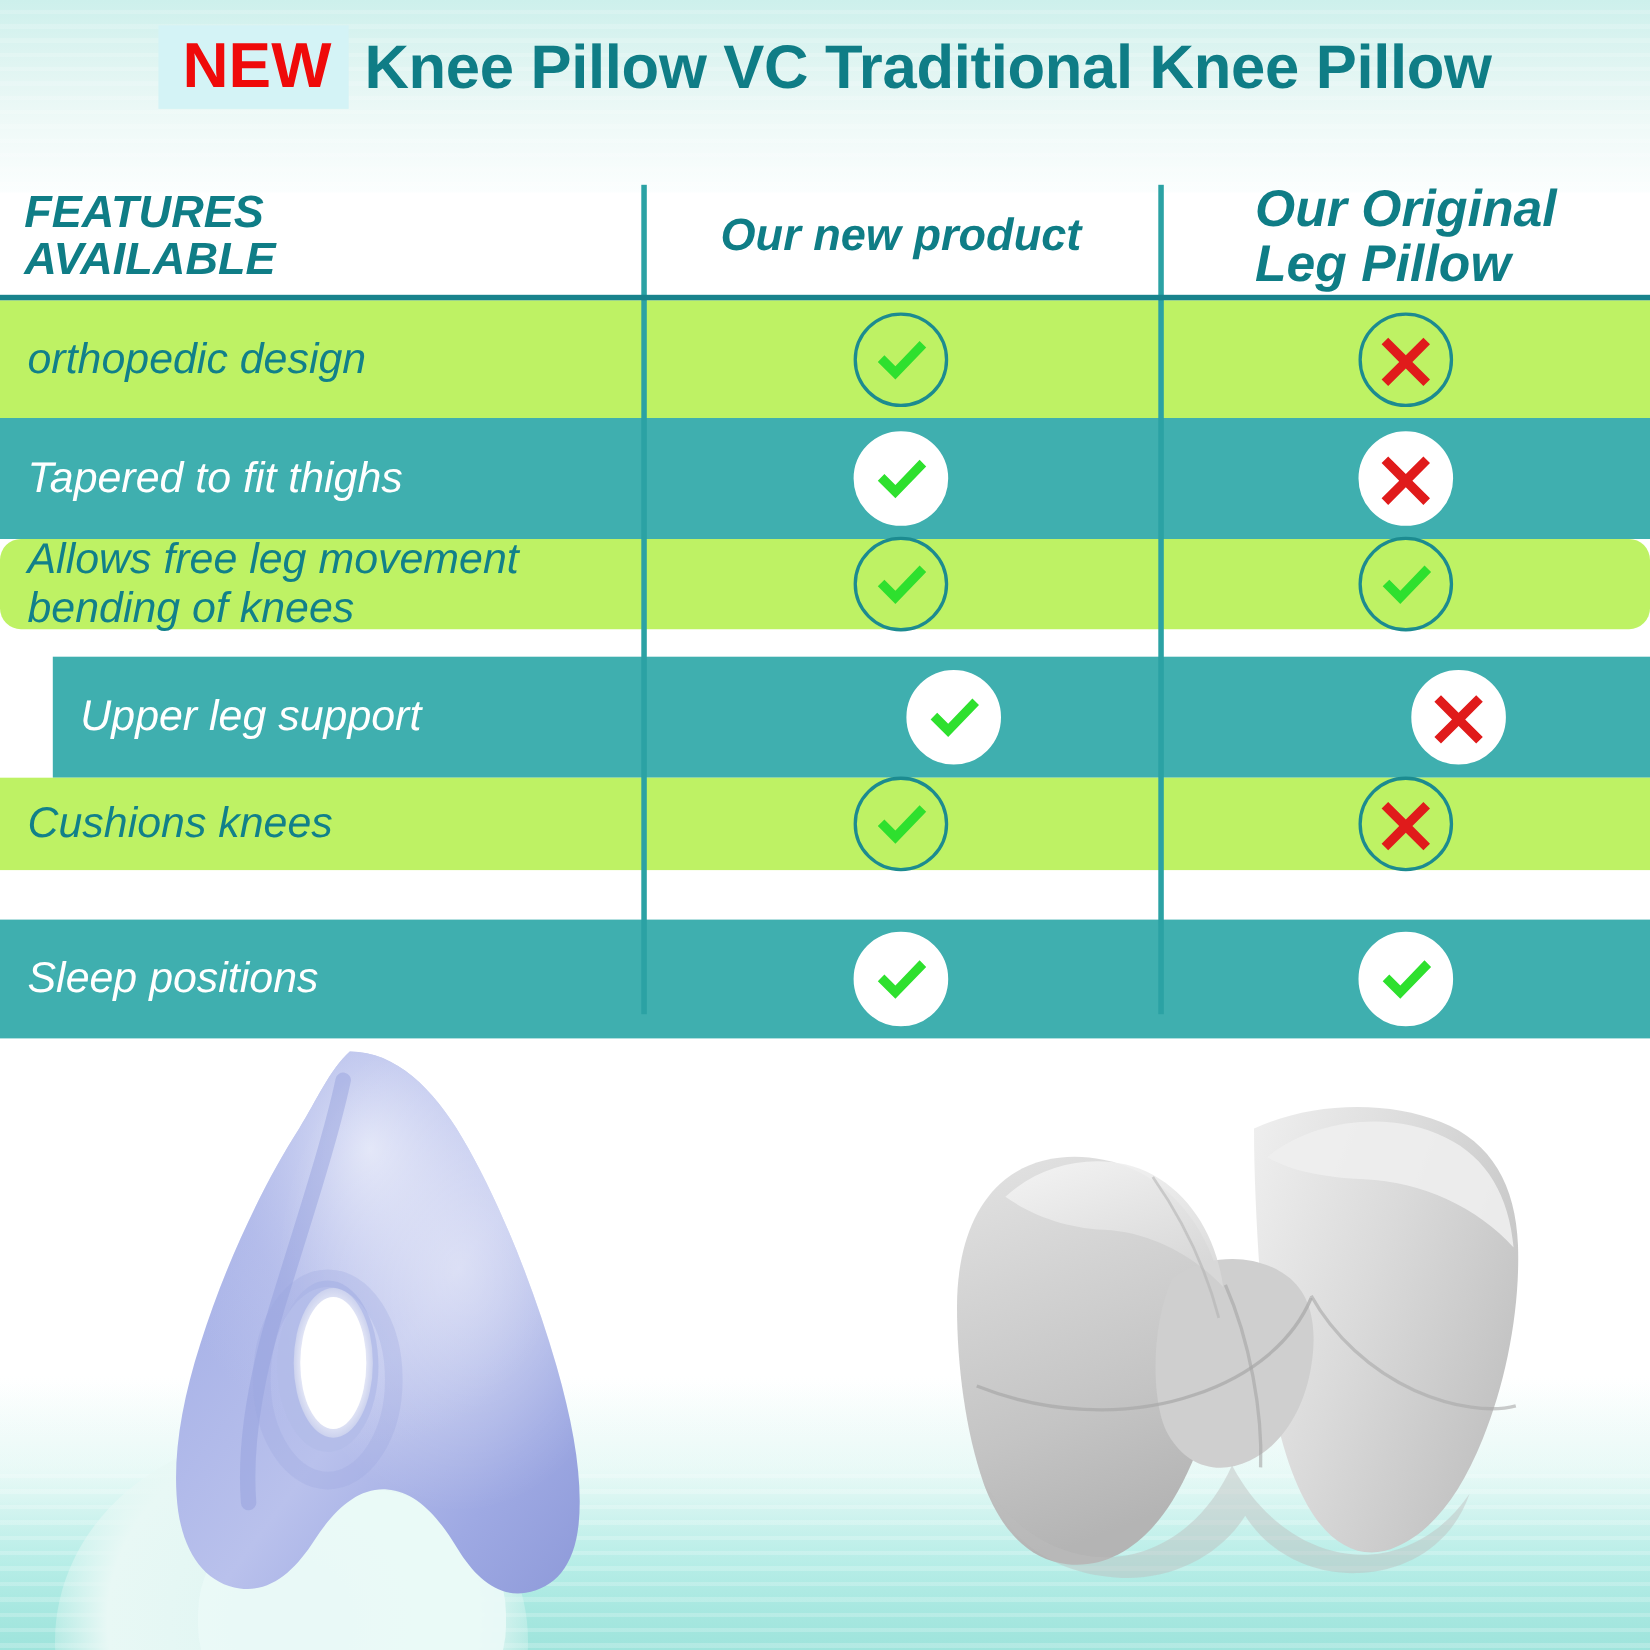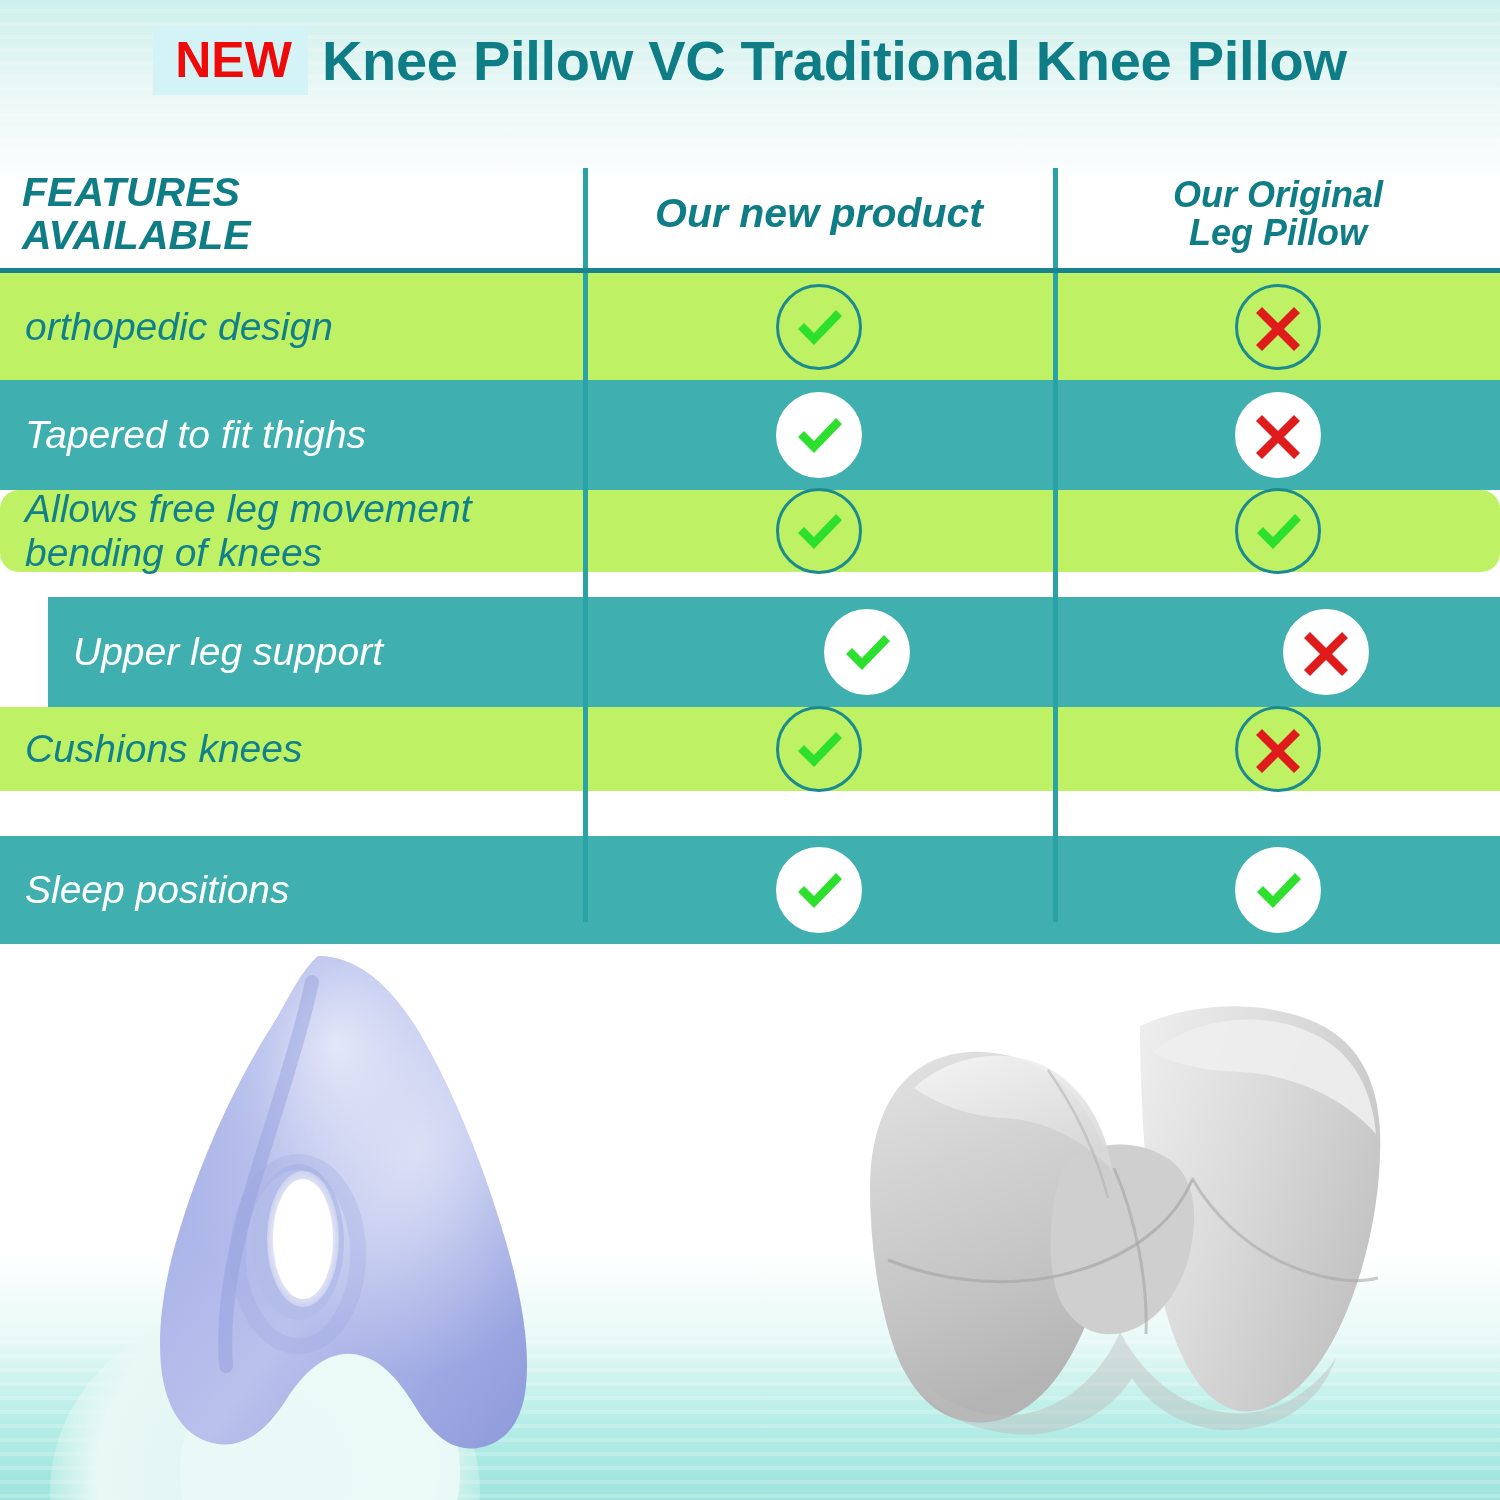--- a/index.html
+++ b/index.html
@@ -33,21 +33,21 @@
     position:absolute;left:0;top:922px;width:1500px;height:578px;
     background:linear-gradient(180deg,#ffffff 0%,#ffffff 58%,#f0fbf9 76%,#cdf1ec 92%,#a9e7df 100%);
   }
 
   
   #title-bar{
     position:absolute;left:0;top:24px;width:1500px;height:74px;
     display:flex;align-items:center;justify-content:center;
   }
   #new-badge{
-    background:#d4f3f6;color:#ef0a0a;font-weight:bold;font-size:50px;
+    background:#d4f3f6;color:#ef0a0a;font-weight:bold;font-size:58px;
     letter-spacing:0px;line-height:1;padding:8px 16px 10px 22px;
   }
   #title-rest{
     color:#0f7d86;font-weight:bold;font-size:56px;line-height:1;
     letter-spacing:-.3px;padding-left:14px;white-space:nowrap;
   }
 
   
   #table{
     position:absolute;left:0;top:160px;width:1500px;height:762px;font-style:italic;
@@ -63,21 +63,21 @@
   }
   #thead-rule{
     position:absolute;left:0;top:108px;width:1500px;height:5px;background:#18838c;z-index:7;
   }
   .th{
     position:absolute;top:0;height:108px;display:flex;align-items:center;
     color:#0f7d86;font-weight:bold;line-height:1.06;
   }
   #th-features{left:22px;width:540px;font-size:41px;justify-content:flex-start;}
   #th-new{left:588px;width:462px;font-size:41px;justify-content:center;text-align:center;}
-  #th-orig{left:1058px;width:440px;font-size:36px;justify-content:center;text-align:center;}
+  #th-orig{left:1058px;width:440px;font-size:47px;justify-content:center;text-align:left;}
 
   .row{position:absolute;left:0;width:1500px;}
   .row.shaded{background:#3fafaf;padding-left:16px;}
   .row.plain{background:#bef264;}
 
   .cell-feature{
     position:absolute;left:25px;top:0;height:100%;width:540px;
     display:flex;align-items:center;font-size:39px;font-weight:normal;line-height:1.12;
   }
   .row.plain .cell-feature{color:#11808a;}

